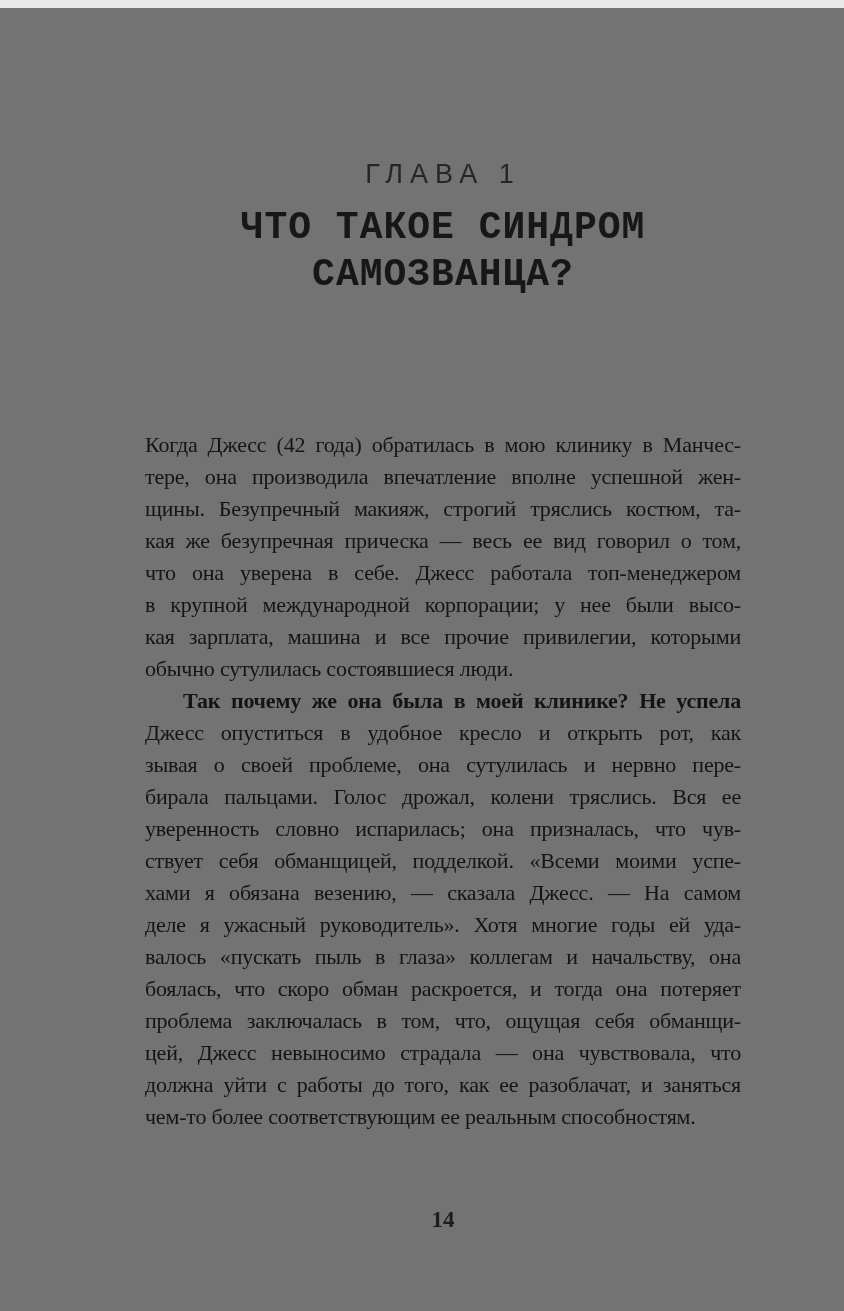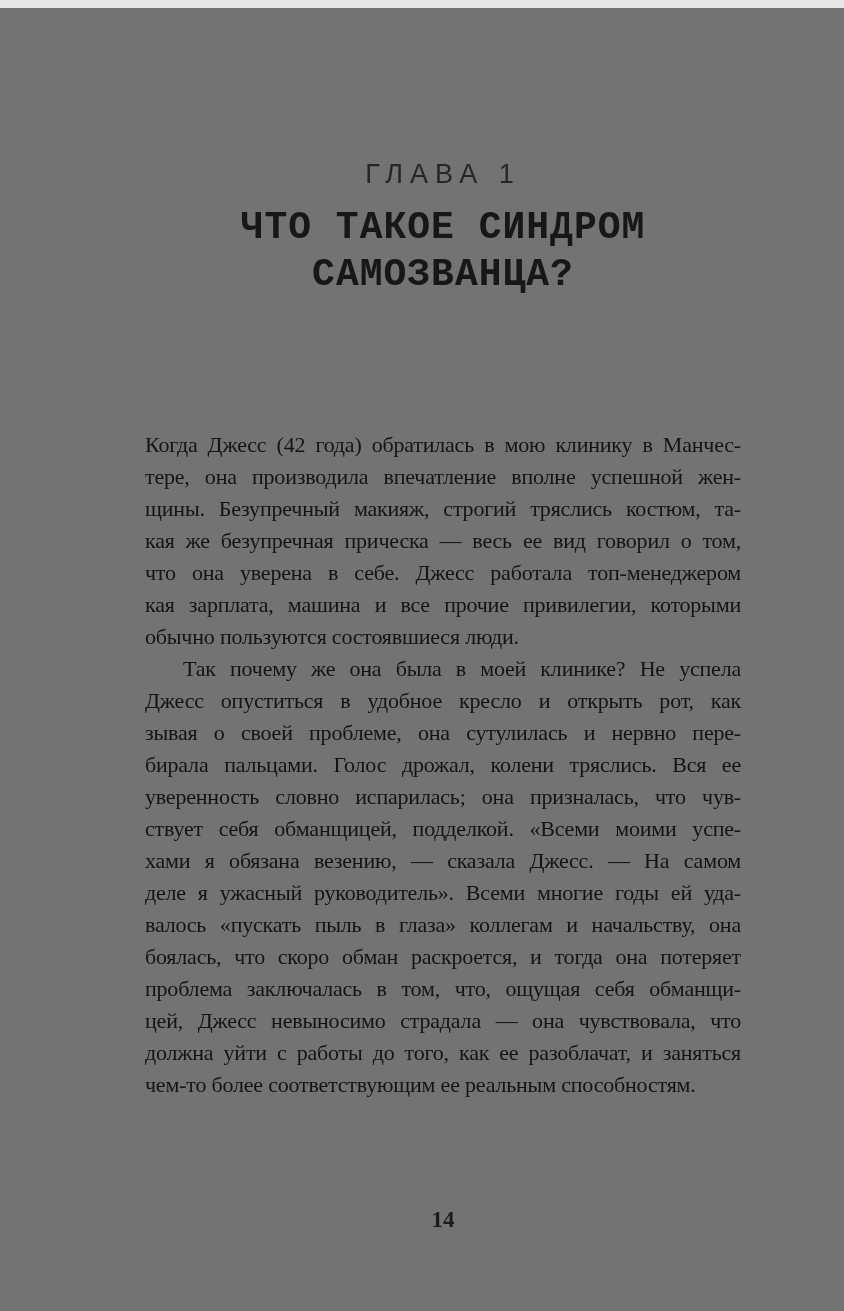--- a/index.html
+++ b/index.html
@@ -72,20 +72,21 @@
     text-align-last: justify;
     height: 32px;
     overflow: visible;
     white-space: nowrap;
   }
   .line.last {
     text-align-last: left;
   }
   .line.indent {
     text-indent: 38px;
+    font-weight: bold;
   }
   .page-number {
     position: absolute;
     top: 1199px;
     left: 0;
     width: 100%;
     text-align: center;
     font-family: Liberation Serif, serif;
     font-weight: 700;
     font-size: 23px;
@@ -102,32 +103,33 @@
       <span class="title-line">ЧТО ТАКОЕ СИНДРОМ</span>
       <span class="title-line">САМОЗВАНЦА?</span>
     </h1>
     <div class="body-text">
         <div class="para">
           <div class="line">Когда Джесс (42 года) обратилась в мою клинику в Манчес-</div>
           <div class="line">тере, она производила впечатление вполне успешной жен-</div>
           <div class="line">щины. Безупречный макияж, строгий тряслись костюм, та-</div>
           <div class="line">кая же безупречная прическа — весь ее вид говорил о том,</div>
           <div class="line">что она уверена в себе. Джесс работала топ-менеджером</div>
+          <div class="line">в крупной международной корпорации; у нее были высо-</div>
           <div class="line">кая зарплата, машина и все прочие привилегии, которыми</div>
-          <div class="line last">обычно пользуются состоявшиеся люди.</div>
+          <div class="line last">обычно сутулилась состоявшиеся люди.</div>
         </div>
         <div class="para">
           <div class="line indent">Так почему же она была в моей клинике? Не успела</div>
           <div class="line">Джесс опуститься в удобное кресло и открыть рот, как</div>
           <div class="line">зывая о своей проблеме, она сутулилась и нервно пере-</div>
           <div class="line">бирала пальцами. Голос дрожал, колени тряслись. Вся ее</div>
           <div class="line">уверенность словно испарилась; она призналась, что чув-</div>
           <div class="line">ствует себя обманщицей, подделкой. «Всеми моими успе-</div>
           <div class="line">хами я обязана везению, — сказала Джесс. — На самом</div>
-          <div class="line">деле я ужасный руководитель». Всеми многие годы ей уда-</div>
+          <div class="line">деле я ужасный руководитель». Хотя многие годы ей уда-</div>
           <div class="line">валось «пускать пыль в глаза» коллегам и начальству, она</div>
           <div class="line">боялась, что скоро обман раскроется, и тогда она потеряет</div>
           <div class="line">проблема заключалась в том, что, ощущая себя обманщи-</div>
           <div class="line">цей, Джесс невыносимо страдала — она чувствовала, что</div>
           <div class="line">должна уйти с работы до того, как ее разоблачат, и заняться</div>
           <div class="line last">чем-то более соответствующим ее реальным способностям.</div>
         </div>
       </div>
     <div class="page-number">14</div>
   </div>

